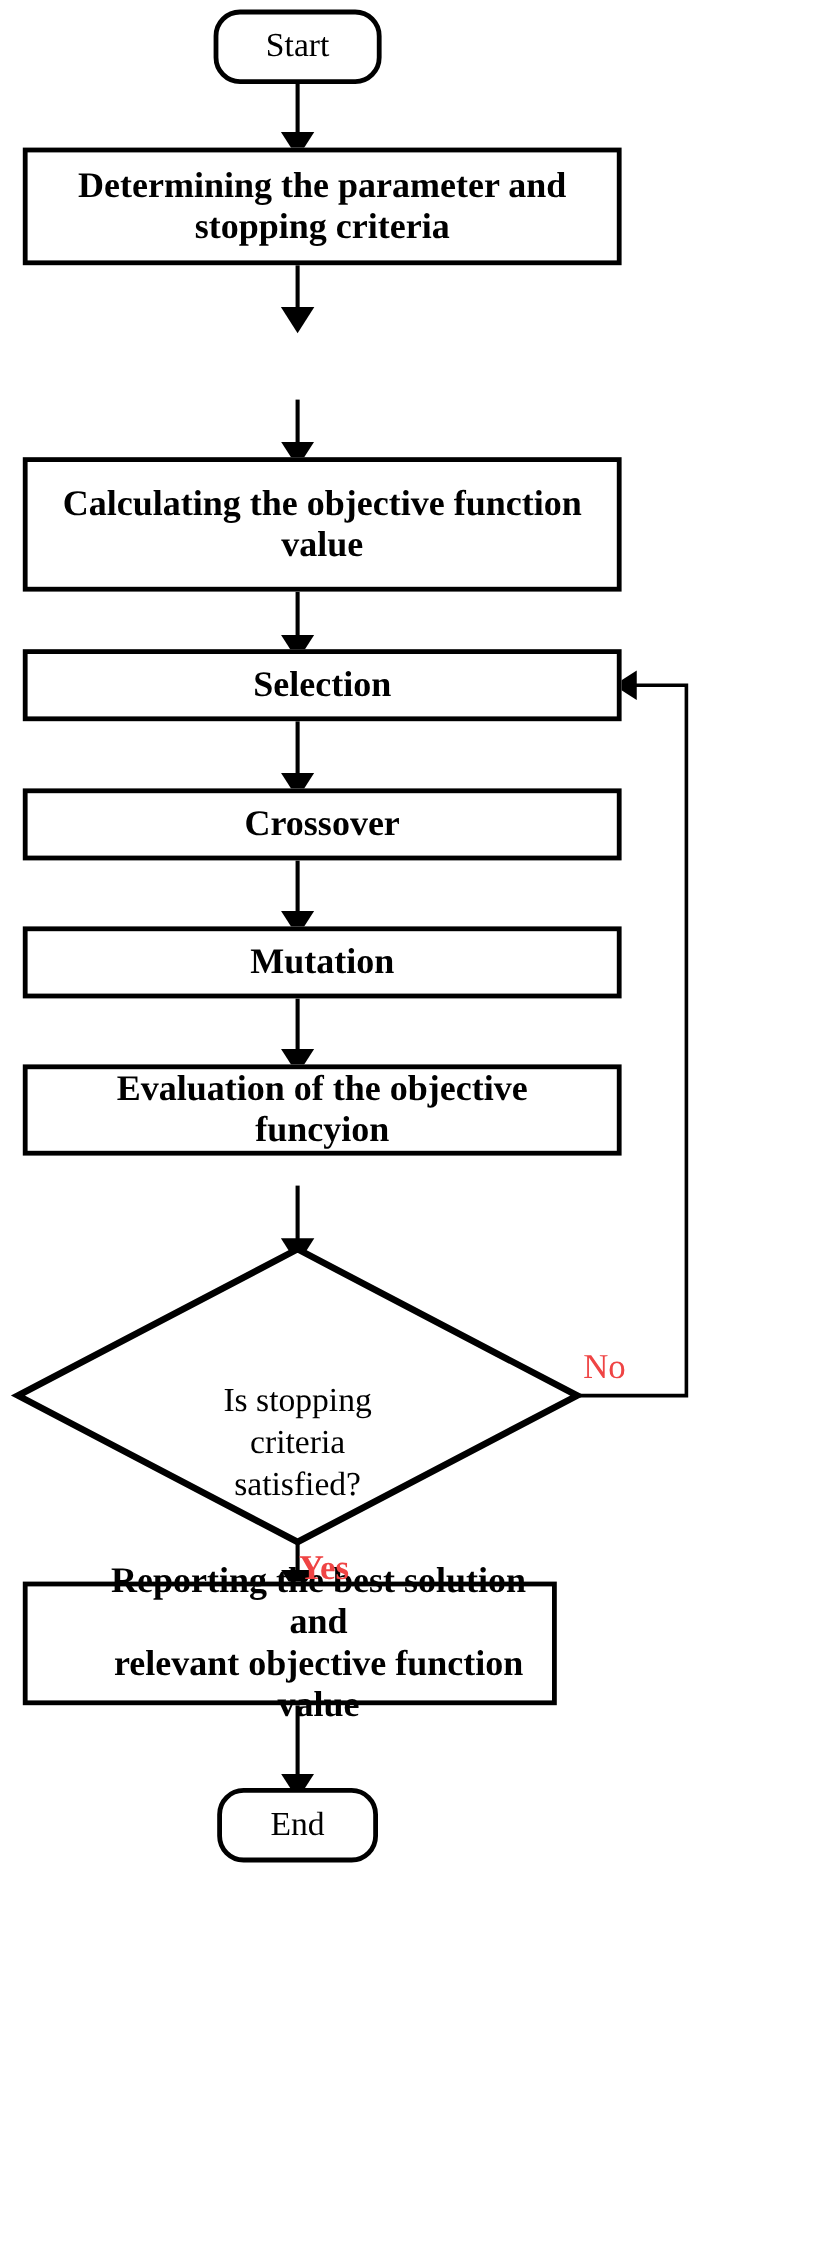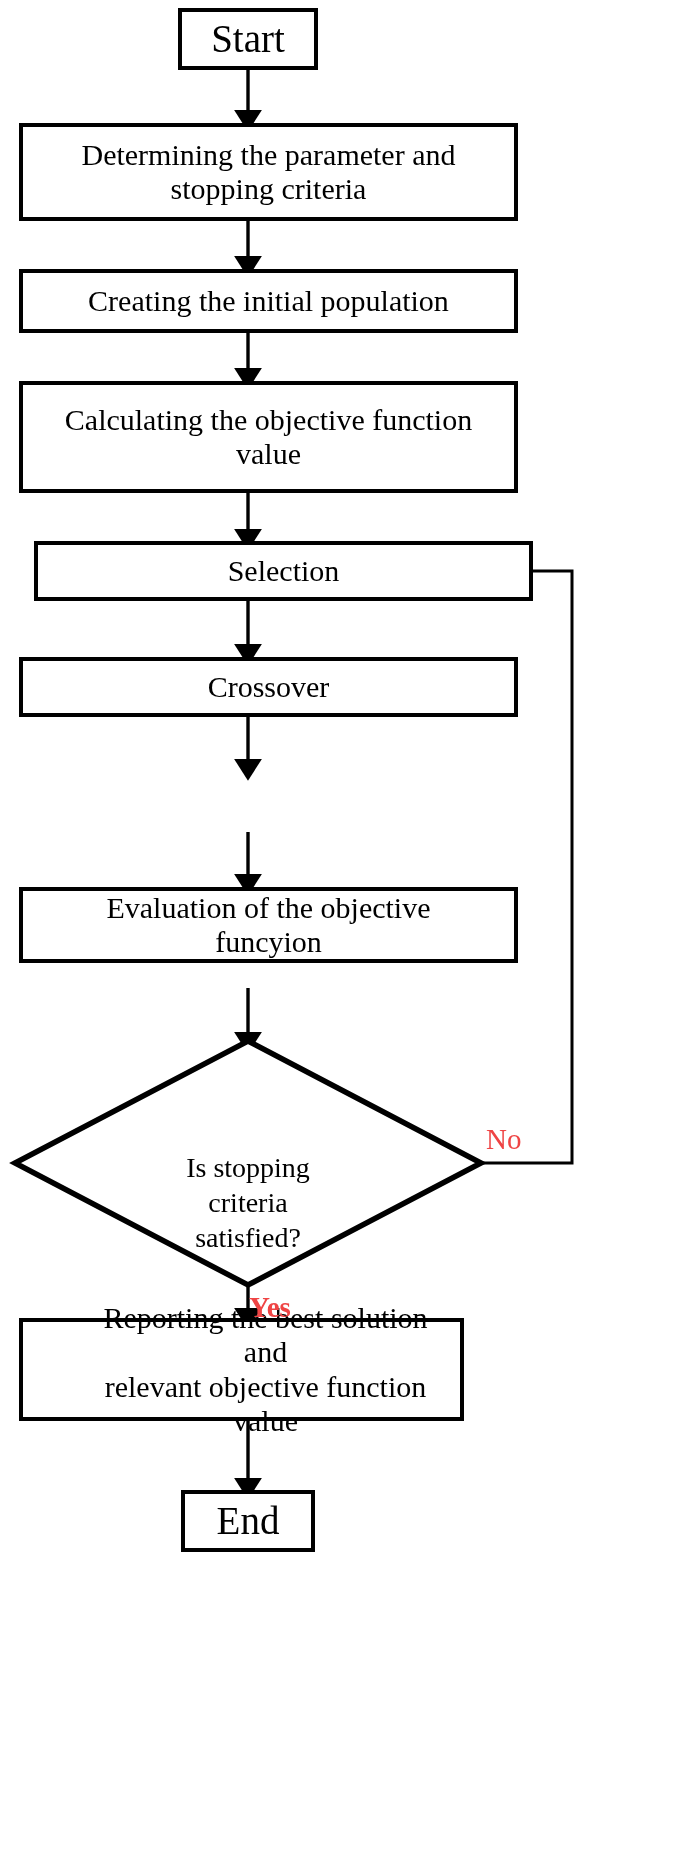--- a/index.html
+++ b/index.html
@@ -39,24 +39,26 @@
     z-index: 2;
   }
   .node .node-text {
     display: block;
     width: 100%;
     padding: 0 10px;
     box-sizing: border-box;
     white-space: pre-line;
   }
   .terminal {
-    font-size: 39px;
+    font-size: 28px;
+    border-radius: 22px;
   }
   .process {
     font-size: 30px;
+    font-weight: bold;
   }
   .edge-label {
     position: absolute;
     font-size: 29px;
     line-height: 1;
     color: #ef4444;
     z-index: 3;
     white-space: nowrap;
   }
   .decision-text {
@@ -115,37 +117,37 @@
 
   <div class="node terminal" style="left:178px; top:8px; width:140px; height:62px;">
     <span class="node-text">Start</span>
   </div>
 
   <div class="node process" style="left:19px; top:123px; width:499px; height:98px;">
     <span class="node-text">Determining the parameter and
 stopping criteria</span>
   </div>
 
-  <div class="node process" style="left:19px; top:269px; width:499px; height:64px;">
-    <span class="node-text">Creating the initial population</span>
-  </div>
 
   <div class="node process" style="left:19px; top:381px; width:499px; height:112px;">
     <span class="node-text">Calculating the objective function
 value</span>
   </div>
 
-  <div class="node process" style="left:34px; top:541px; width:499px; height:60px;">
+  <div class="node process" style="left:19px; top:541px; width:499px; height:60px;">
     <span class="node-text">Selection</span>
   </div>
 
   <div class="node process" style="left:19px; top:657px; width:499px; height:60px;">
     <span class="node-text">Crossover</span>
   </div>
 
+  <div class="node process" style="left:19px; top:772px; width:499px; height:60px;">
+    <span class="node-text">Mutation</span>
+  </div>
 
   <div class="node process" style="left:19px; top:887px; width:499px; height:76px;">
     <span class="node-text">Evaluation of the objective
 funcyion</span>
   </div>
 
   <div class="decision-text" style="left:148px; top:1115px; width:200px;">
     <span>Is stopping
 criteria
 satisfied?</span>

